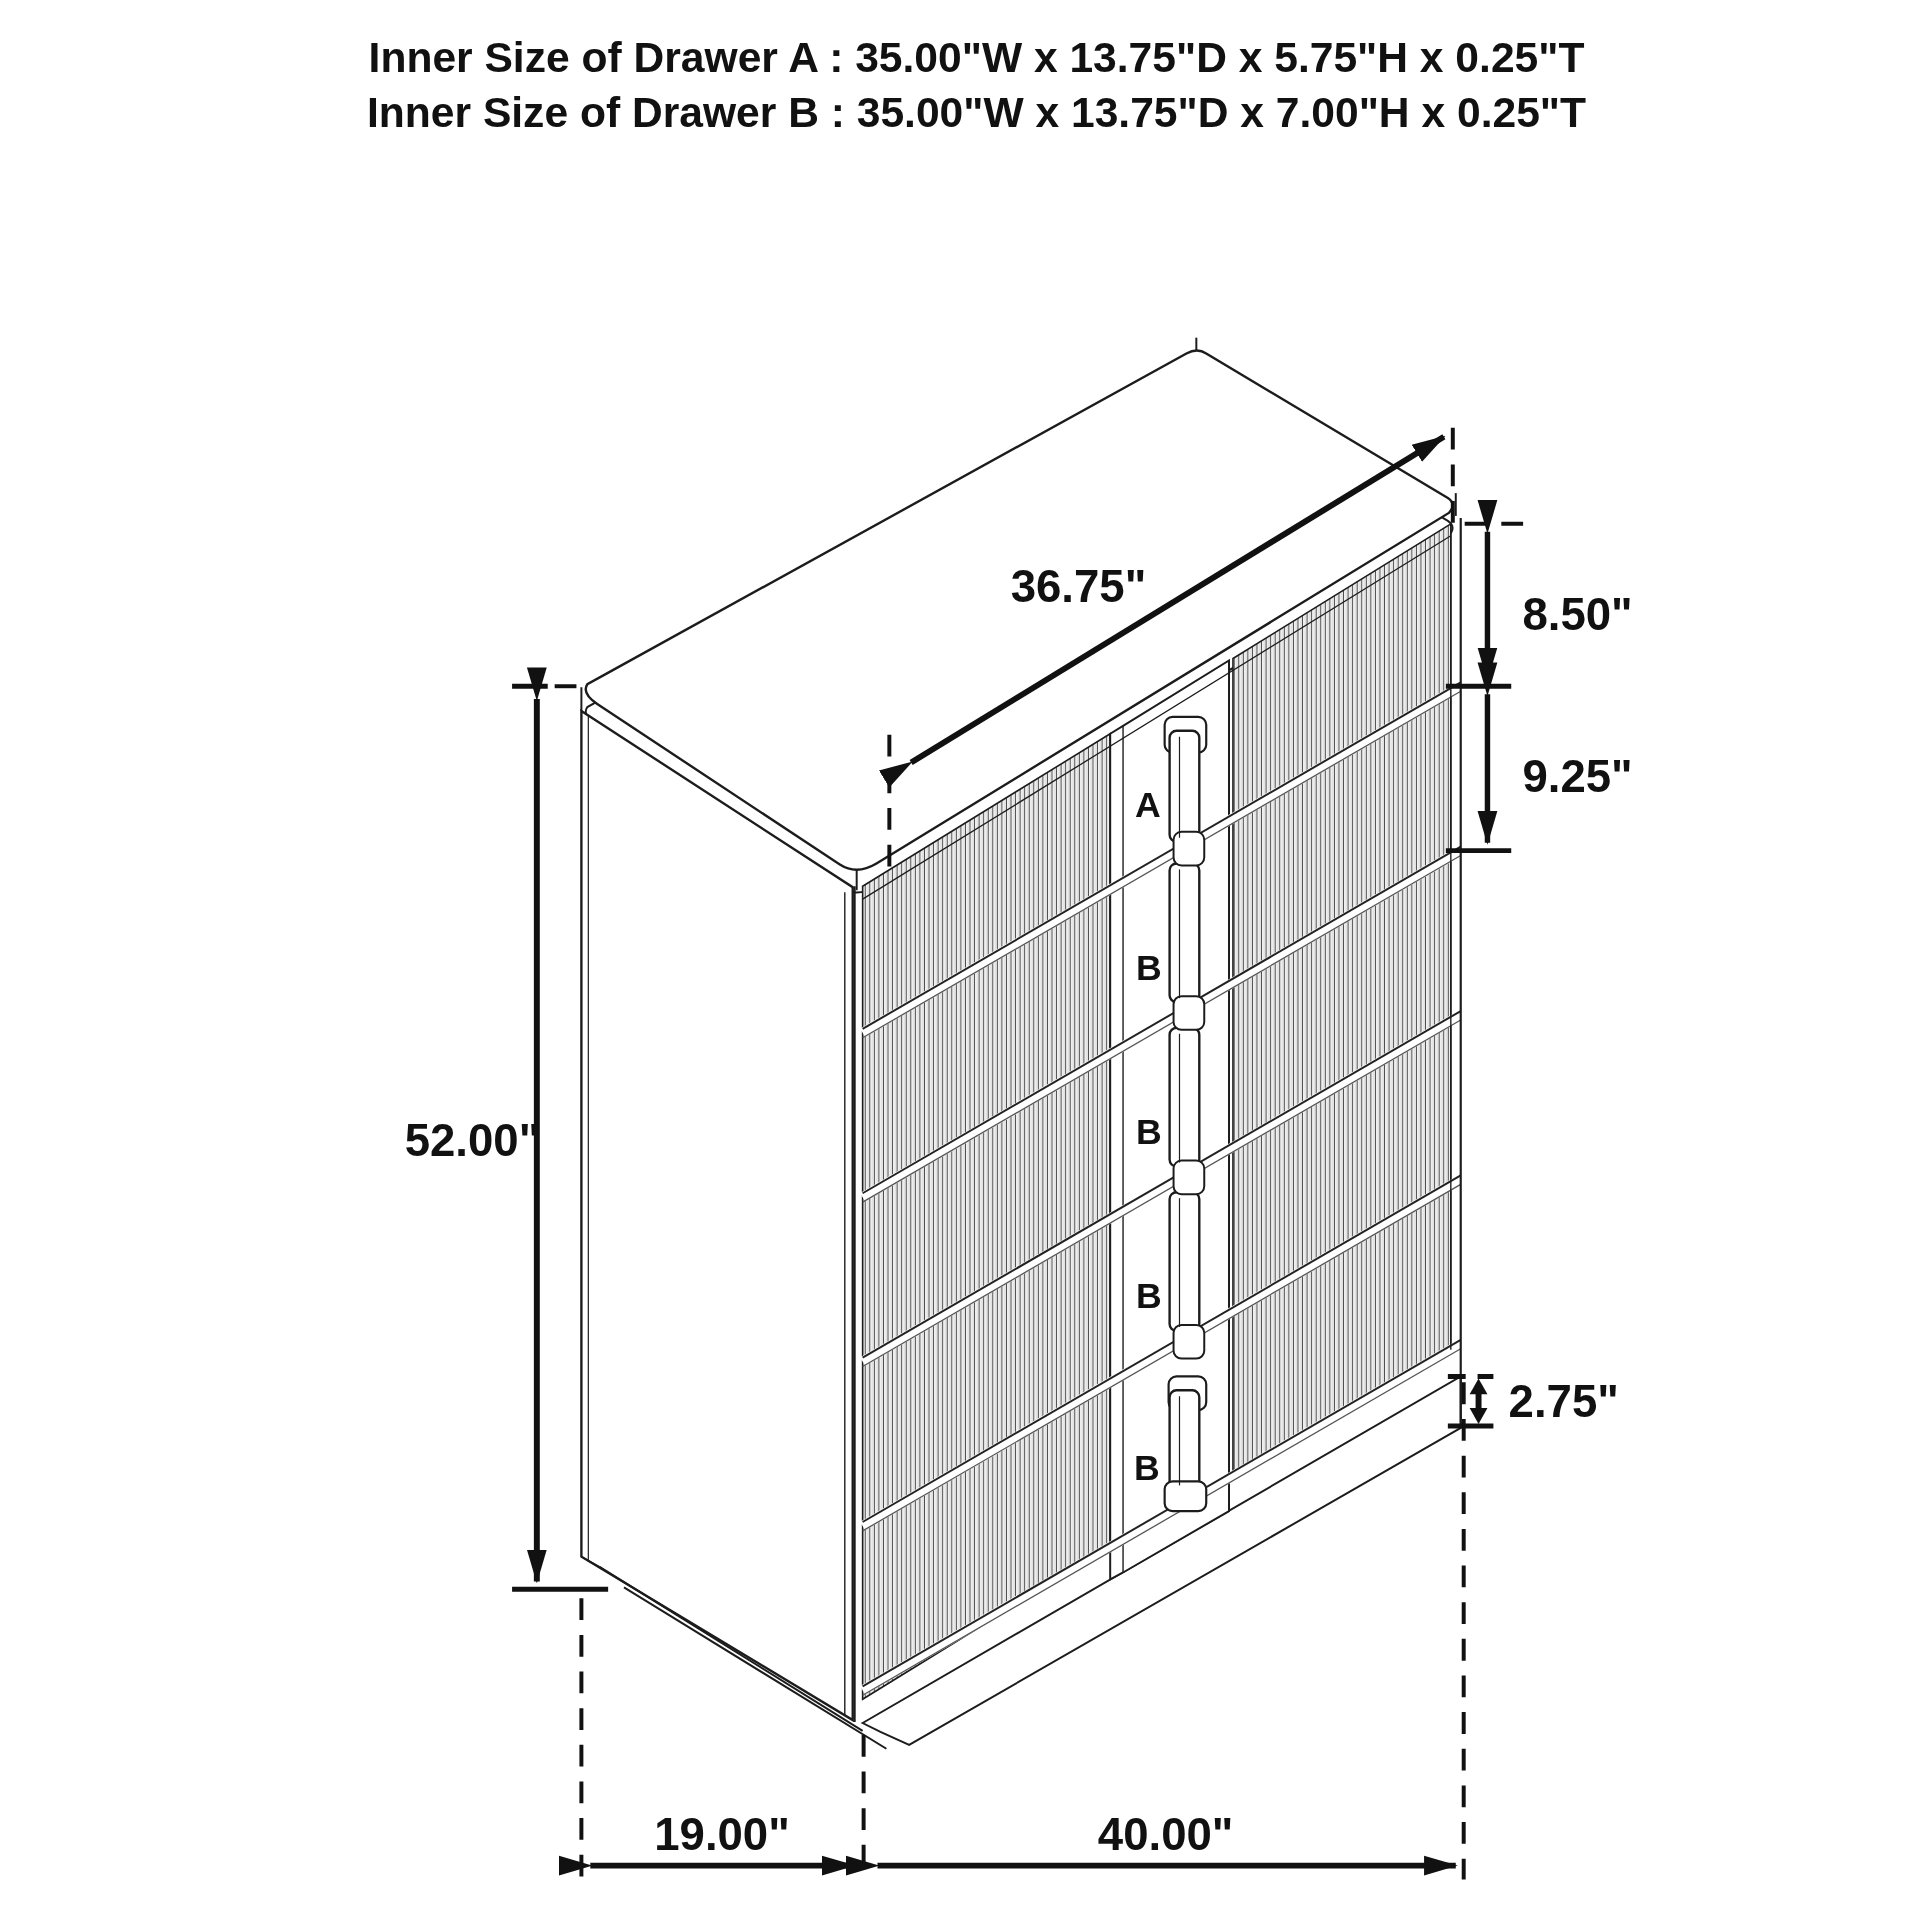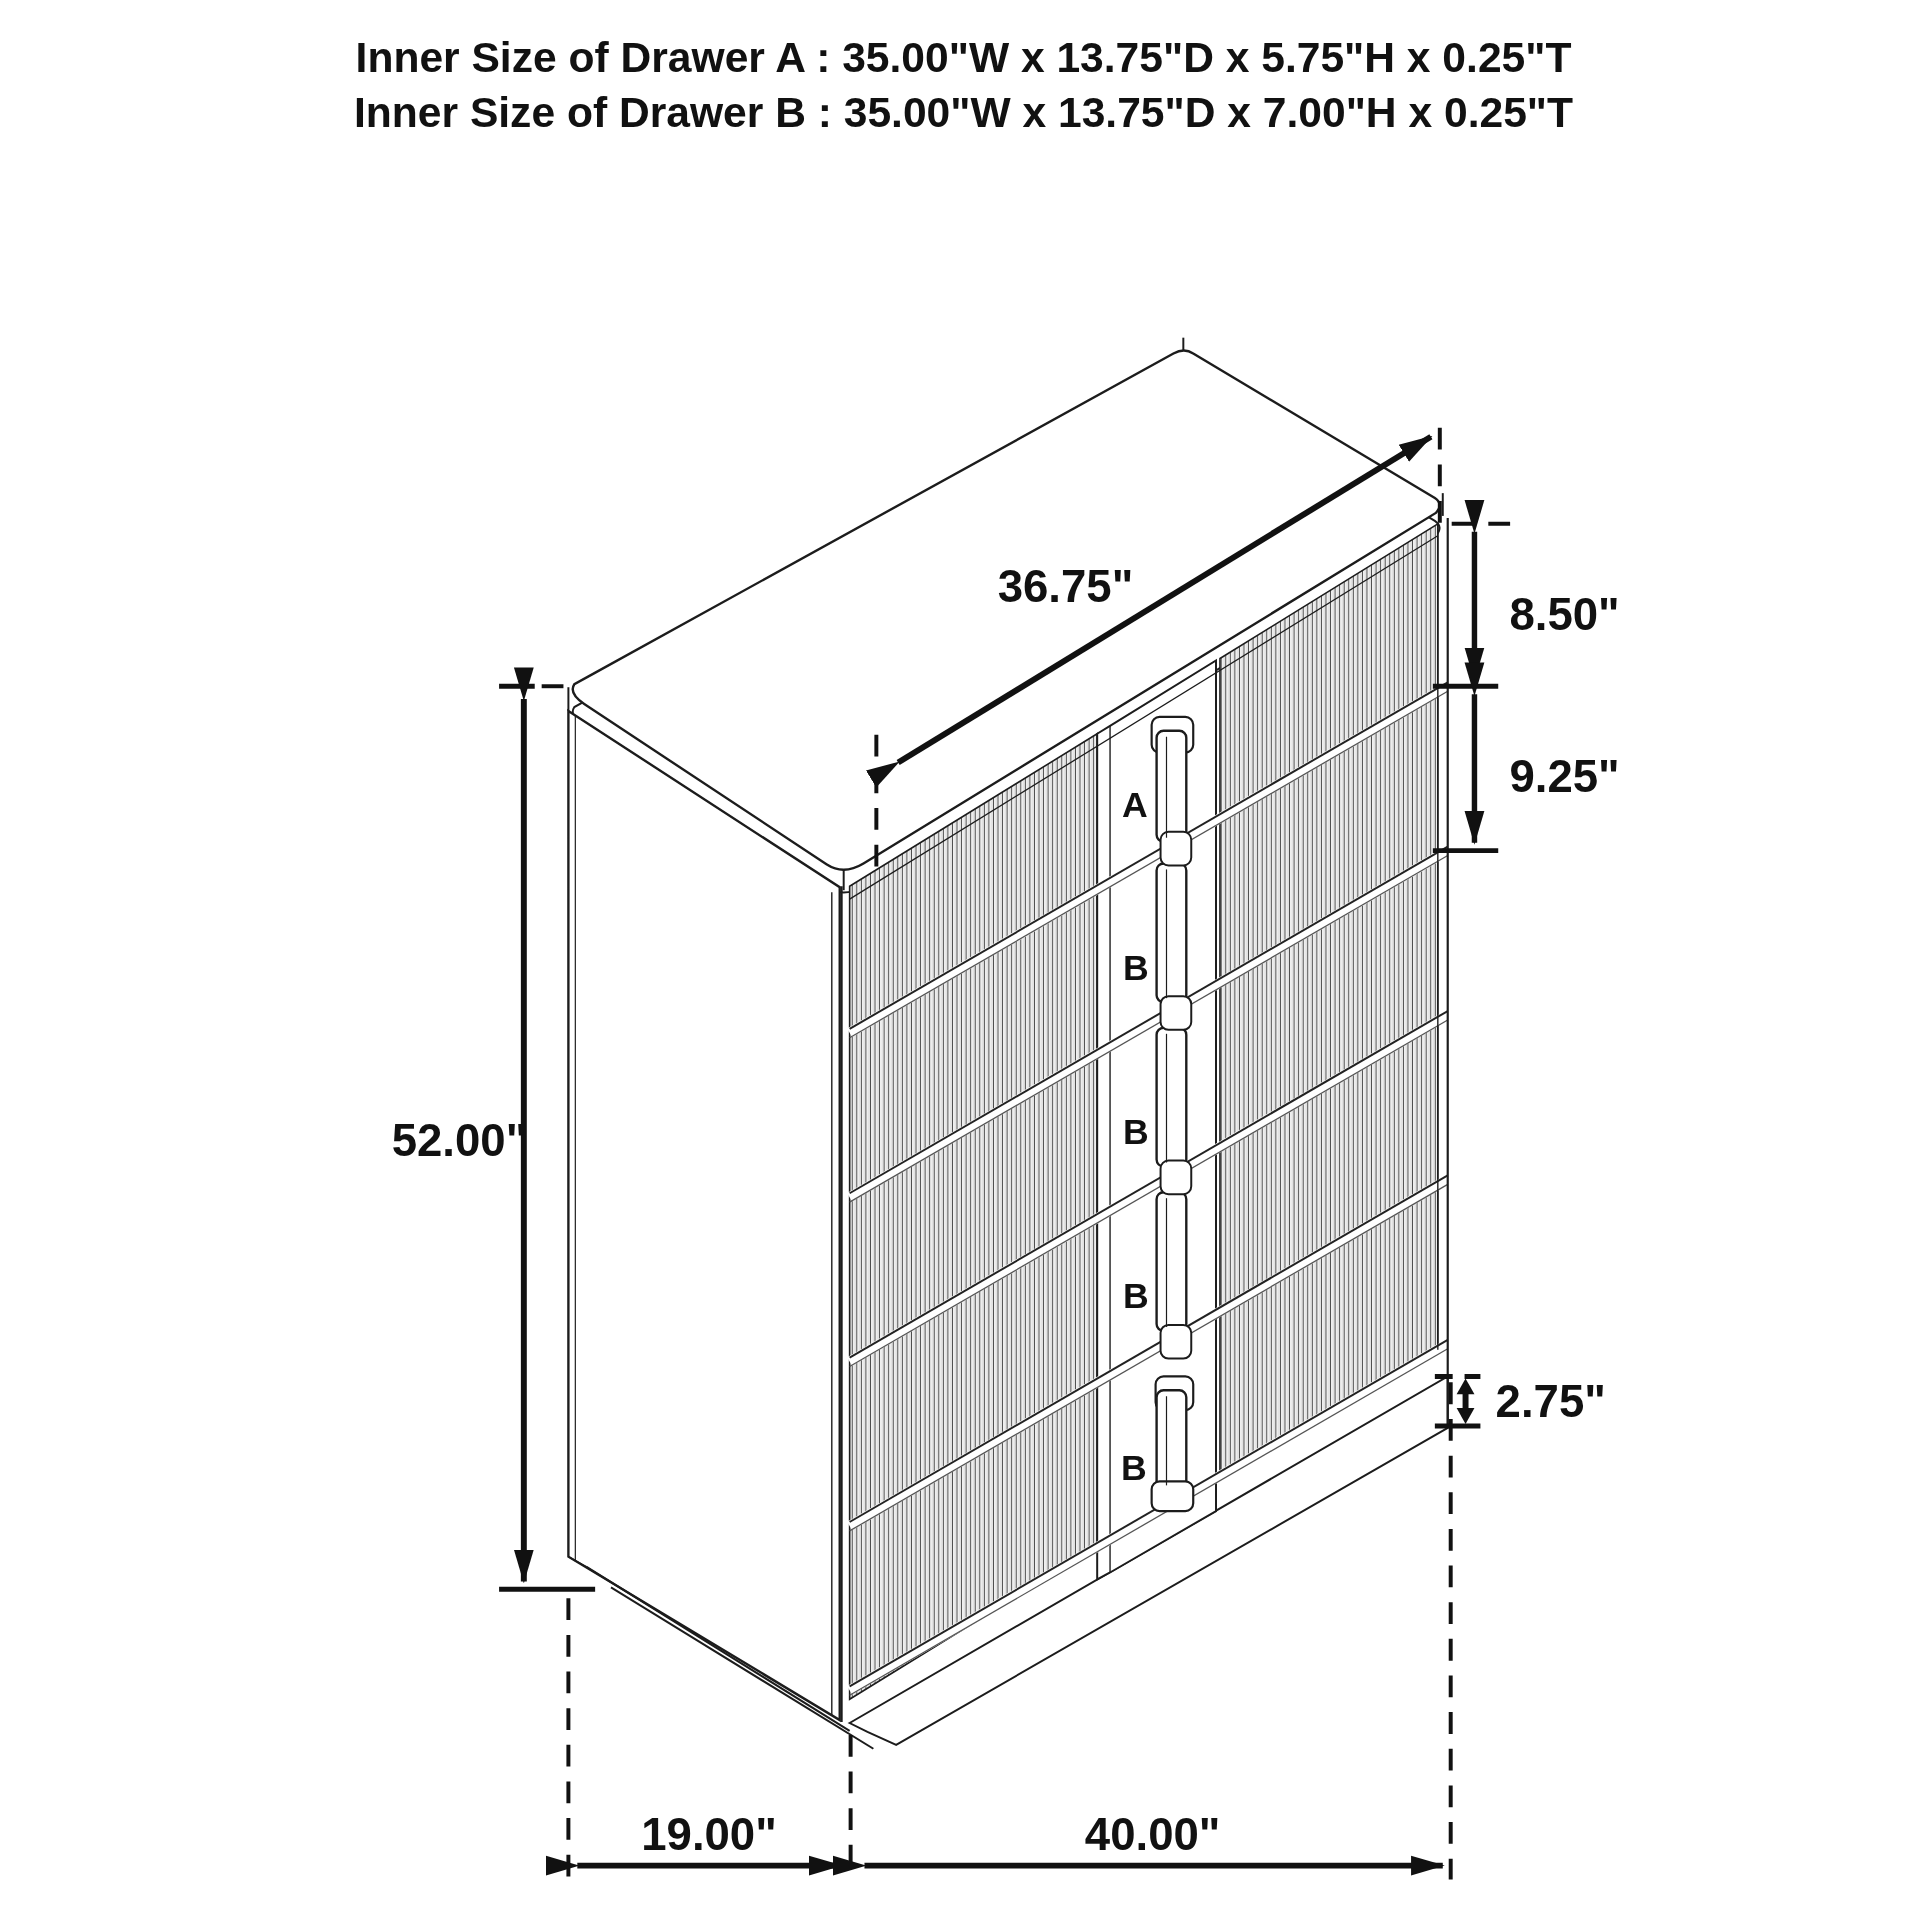--- a/index.html
+++ b/index.html
@@ -1,17 +1,17 @@
 <!DOCTYPE html>
 <html><head>
 <meta charset="utf-8">
 <style>
   html,body{margin:0;padding:0;background:#ffffff;}
   .page{position:relative;width:1852px;height:1927px;background:#a16207;overflow:hidden;
-        font-family:"Liberation Sans", sans-serif;}
+        font-family:"Liberation Sans", sans-serif;margin-left:13px;}
   svg{display:block;}
   text{font-family:"Liberation Sans", sans-serif;font-weight:bold;fill:#111111;}
   .hdr{font-size:43px;letter-spacing:0px;}
   .dim{font-size:46px;}
   .dletter{font-size:36px;}
 </style>
 </head>
 <body>
 
 <div class="page">

